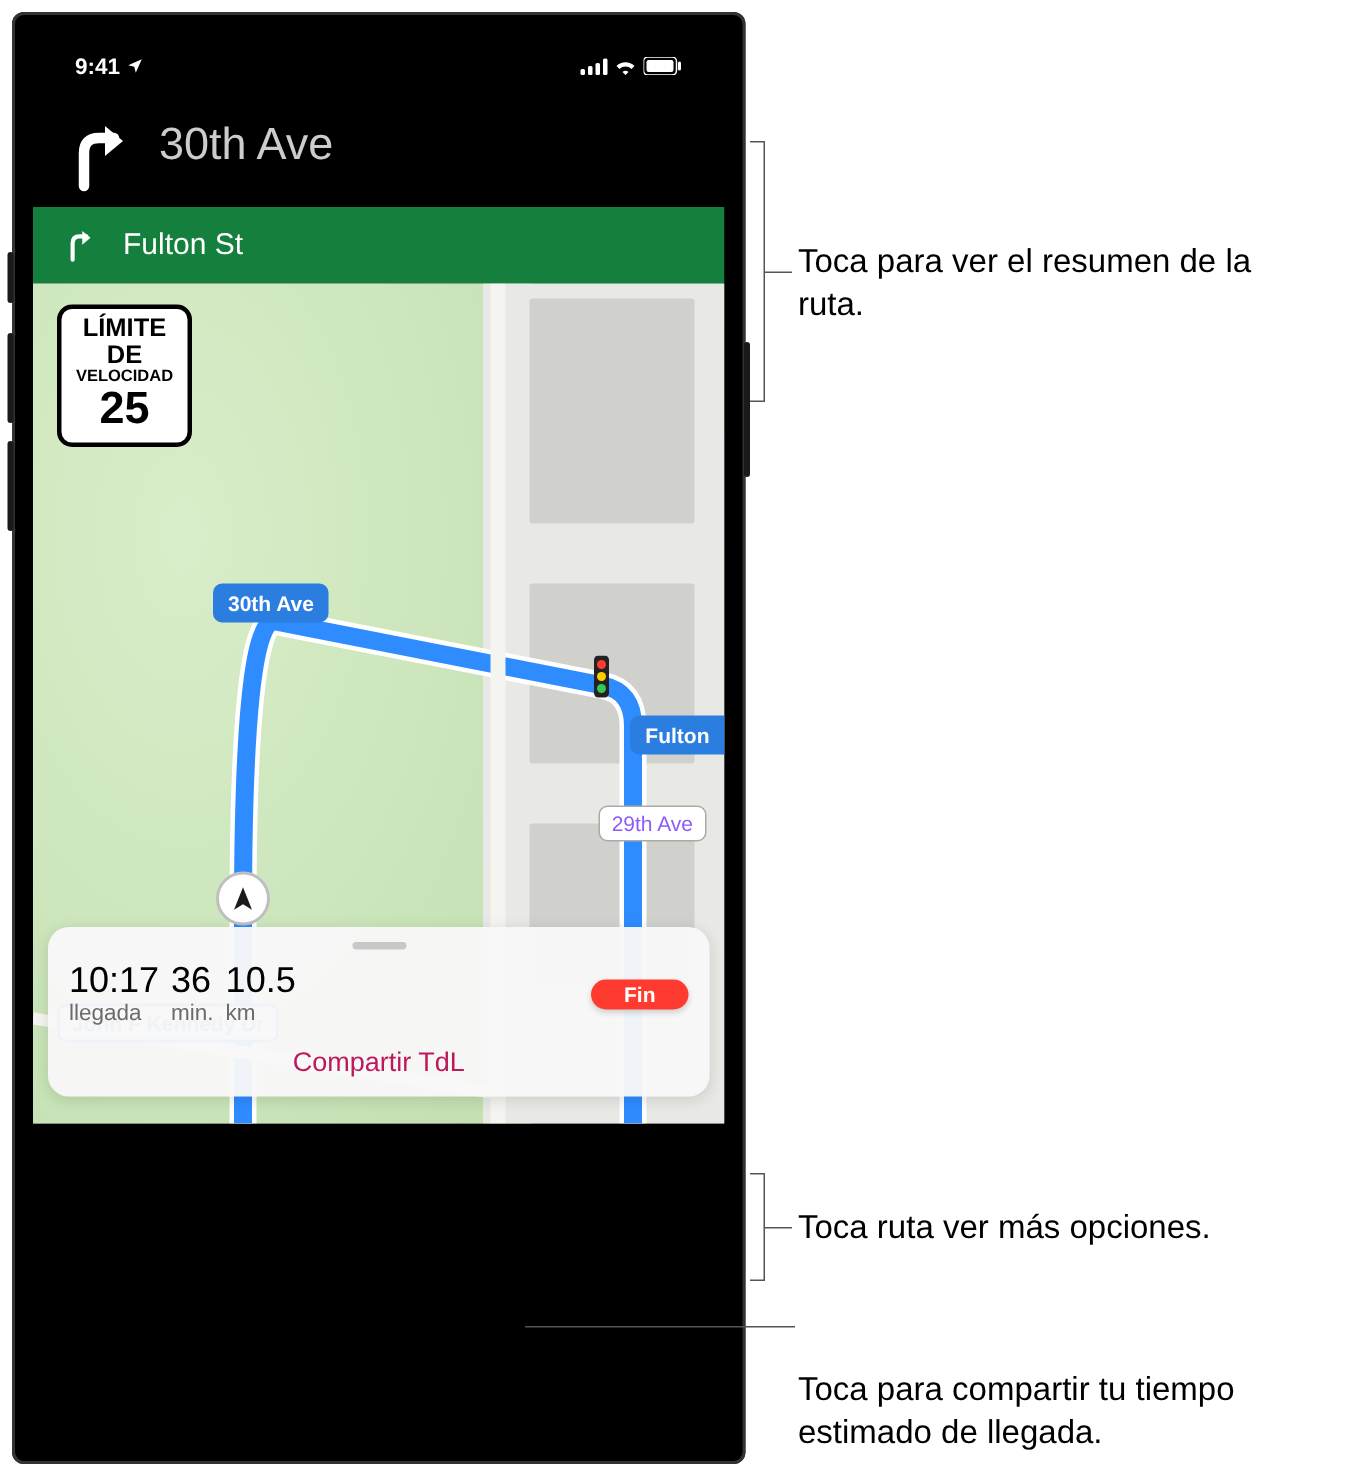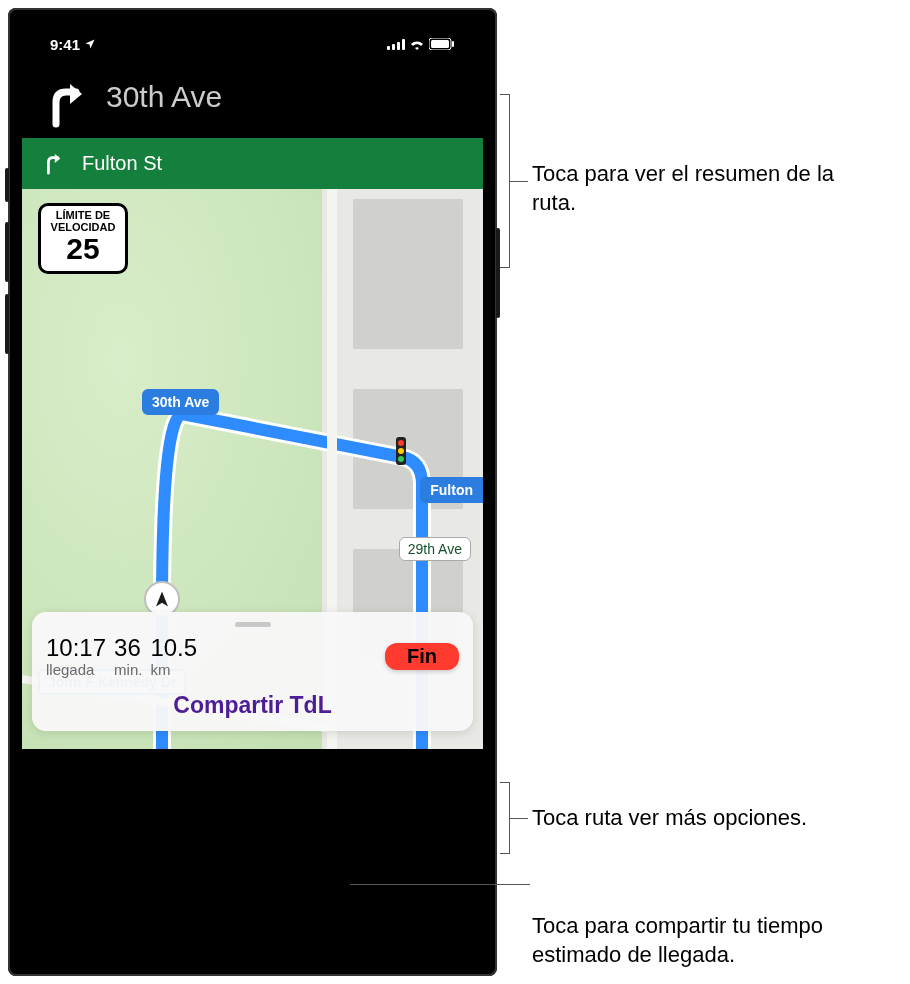--- a/index.html
+++ b/index.html
@@ -107,39 +107,39 @@
     position: absolute;
     top: 14px; left: 16px;
     width: 90px;
     background: #fff;
     border: 3px solid #000;
     border-radius: 10px;
     text-align: center;
     padding: 4px 2px 6px 2px;
     line-height: 1.05;
   }
-  .speed-sign .t1 { font-size: 11px; font-weight:700; }
+  .speed-sign .t1 { font-size: 17px; font-weight:700; }
   .speed-sign .t2 { font-size: 11px; font-weight:700; }
   .speed-sign .num { font-size: 30px; font-weight:800; margin-top:0; }
   .route-line {
     position: absolute; left:0; top:0; width:100%; height:100%;
   }
   .map-label {
     position: absolute;
     background: #fff;
     border: 2px solid #007aff;
     color: #007aff;
     font-weight: 600;
     font-size: 14px;
     padding: 3px 8px;
     border-radius: 6px;
     white-space: nowrap;
   }
   .map-label.blue { background:#2b7de0; color:#fff; border-color:#2b7de0; }
-  .map-label.plain { background:#fff; color:#14532d; border:1px solid #aaa; font-weight:500; }
+  .map-label.plain { background:#fff; color:#8b5cf6; border:1px solid #aaa; font-weight:500; }
   .user-loc {
     position:absolute; width:36px; height:36px; border-radius:50%;
     background:#fff; border:2px solid #bfbfbf;
     display:flex; align-items:center; justify-content:center;
   }
   .user-loc svg { width:18px; height:18px; }
   .traffic-light { position:absolute; width:14px; height:30px; }
   .bottom-card {
     position: absolute;
     left: 10px; right: 10px; bottom: 18px;
@@ -149,34 +149,34 @@
     box-shadow: 0 2px 10px rgba(0,0,0,0.12);
   }
   .grabber { width:36px; height:5px; background:#c8c8c8; border-radius:3px; margin:0 auto 8px auto; }
   .card-row { display:flex; align-items:center; gap:8px; }
   .stat { line-height:1.1; }
   .stat .val { font-size:24px; font-weight:400; color:#000; }
   .stat .lbl { font-size:15px; color:#6b6b6b; }
   .end-btn {
     margin-left:auto;
     background:#ff3b30;
-    color:#000000;
-    font-size:20px;
+    color:#ffffff;
+    font-size:14px;
     font-weight:600;
     border:none;
     border-radius:12px;
     padding:2px 22px;
     box-shadow: 0 2px 4px rgba(0,0,0,0.18);
   }
   .share-row {
     text-align:center;
     margin-top:14px;
-    color:#4c1d95;
-    font-size:23px;
-    font-weight:700;
+    color:#be185d;
+    font-size:18px;
+    font-weight:400;
   }
   .home-indicator {
     position:absolute; bottom:6px; left:50%; transform:translateX(-50%);
     width:140px; height:5px; background:#000; border-radius:3px;
   }
   
   .side-btn { position:absolute; background:#1a1a1a; border-radius:3px; }
   .sb-left1 { left:-3px; top:160px; width:4px; height:34px; }
   .sb-left2 { left:-3px; top:214px; width:4px; height:60px; }
   .sb-left3 { left:-3px; top:286px; width:4px; height:60px; }

